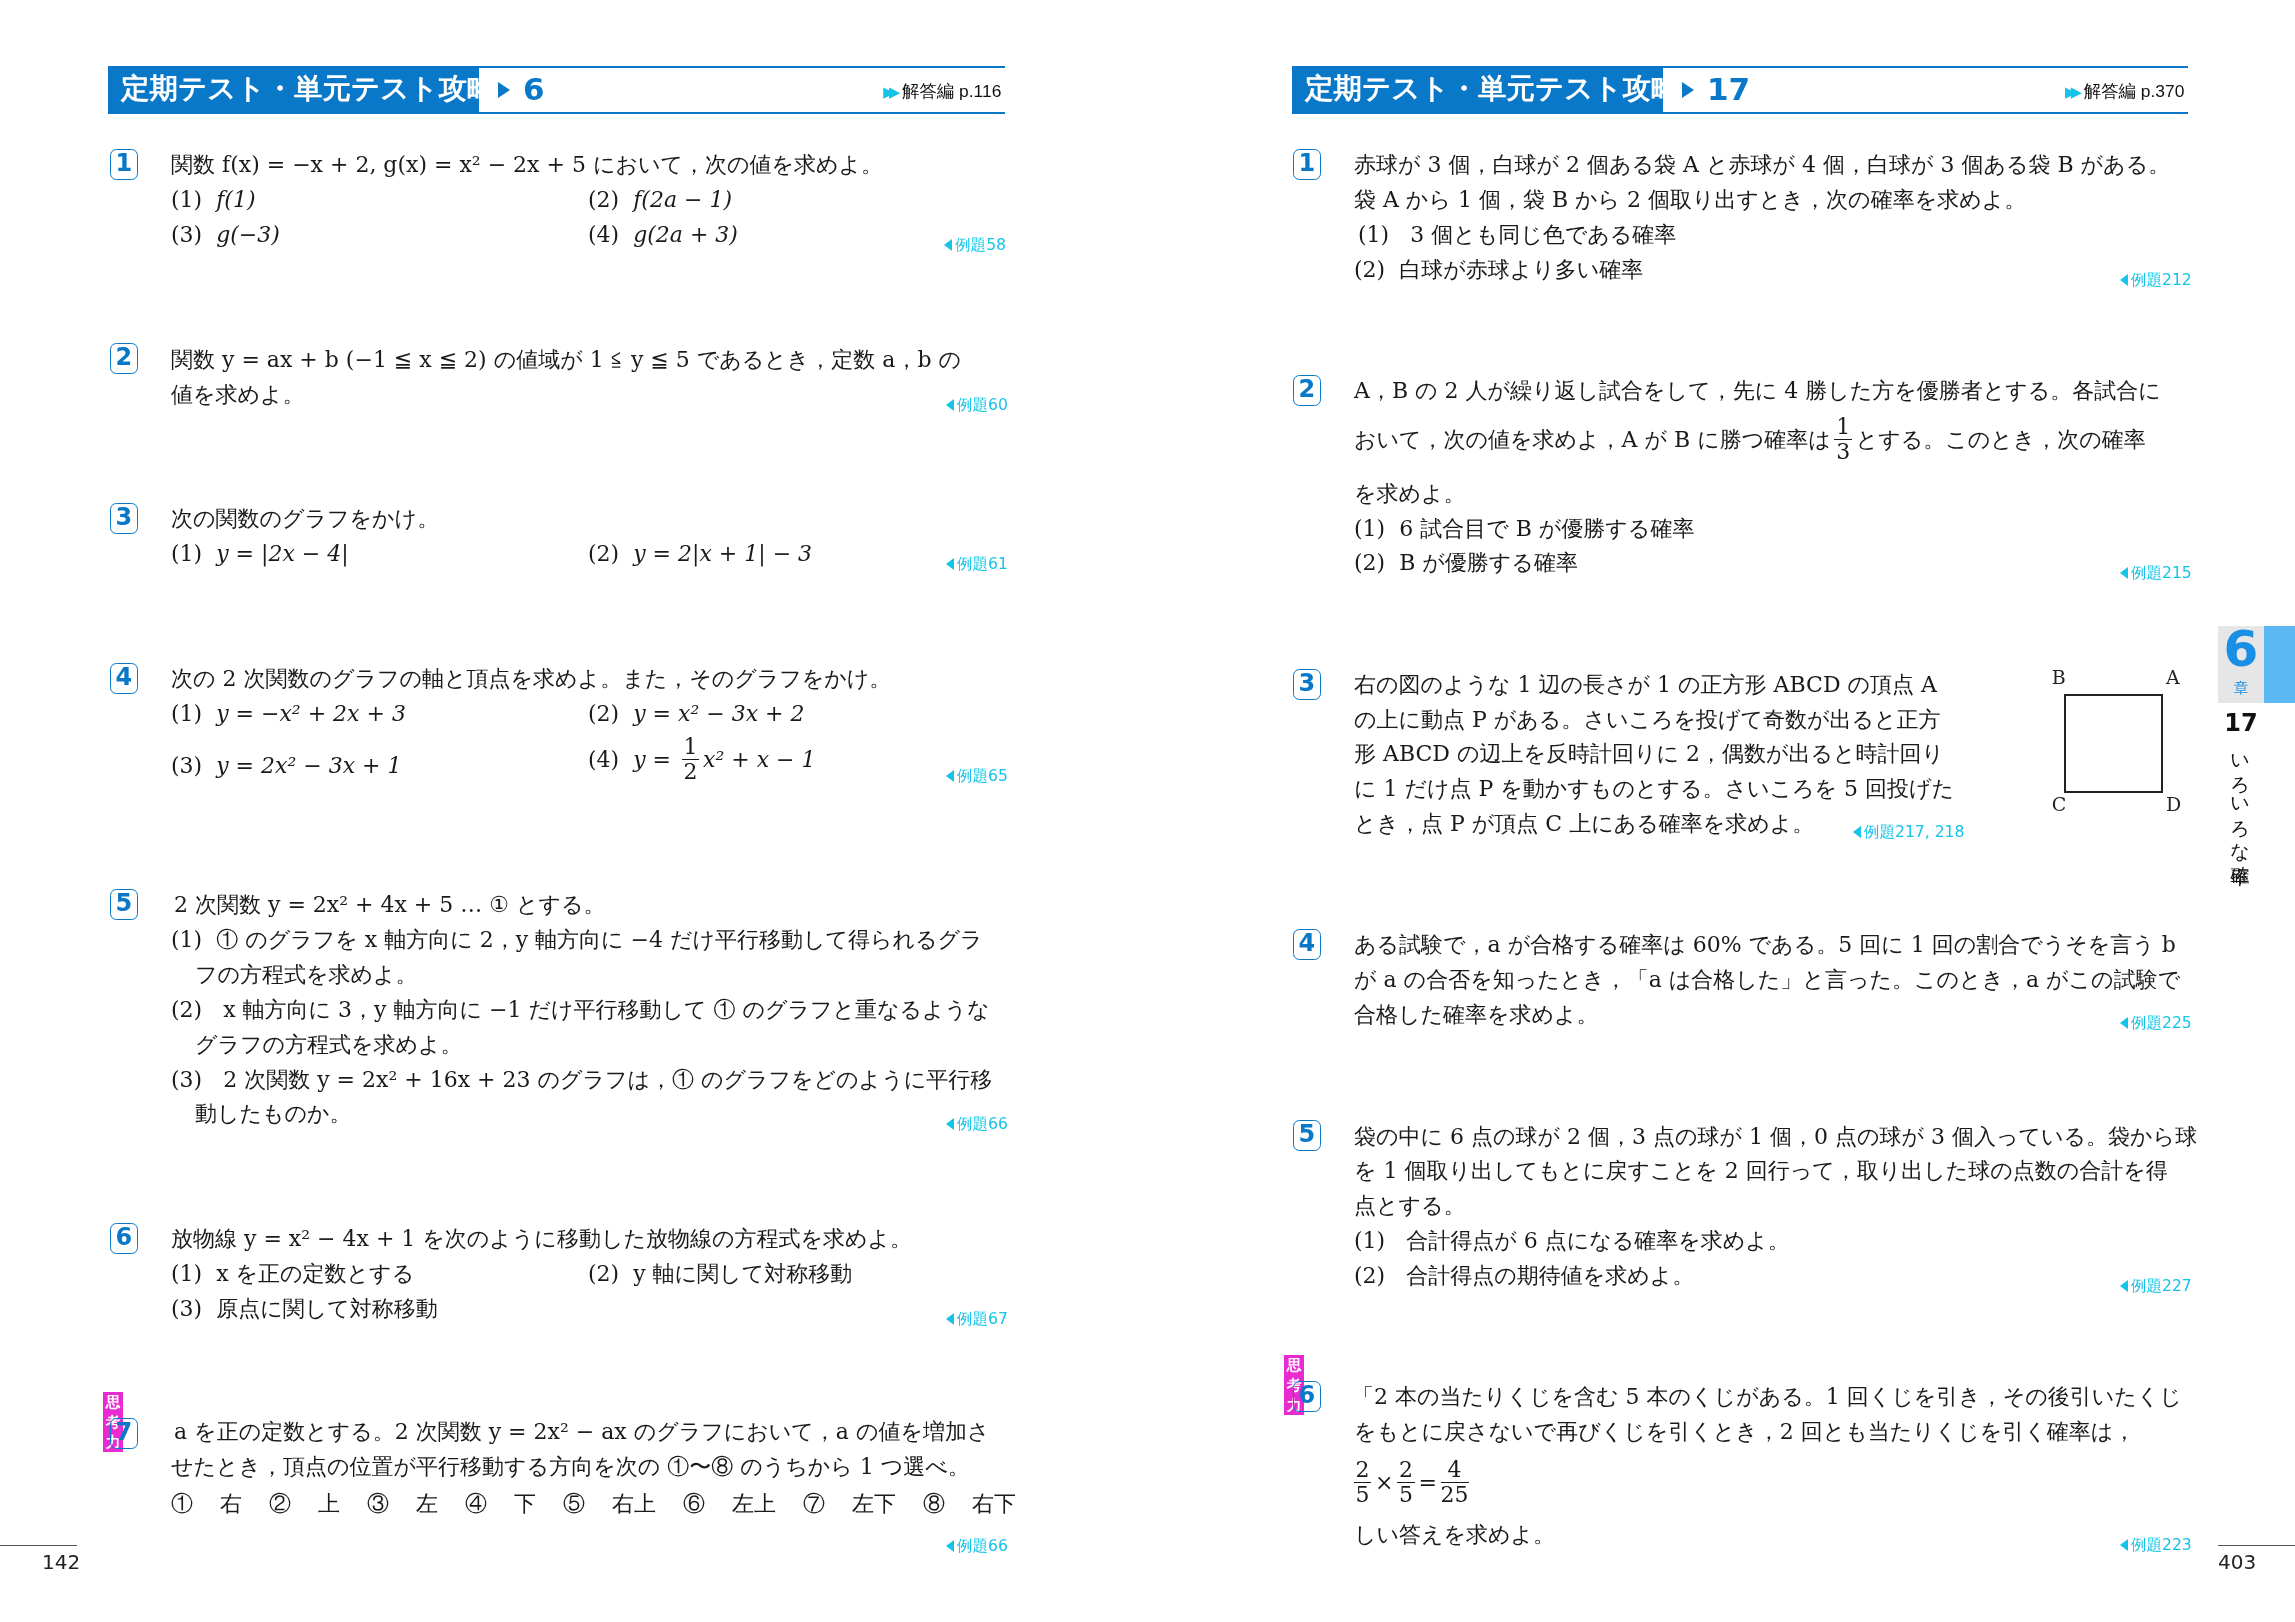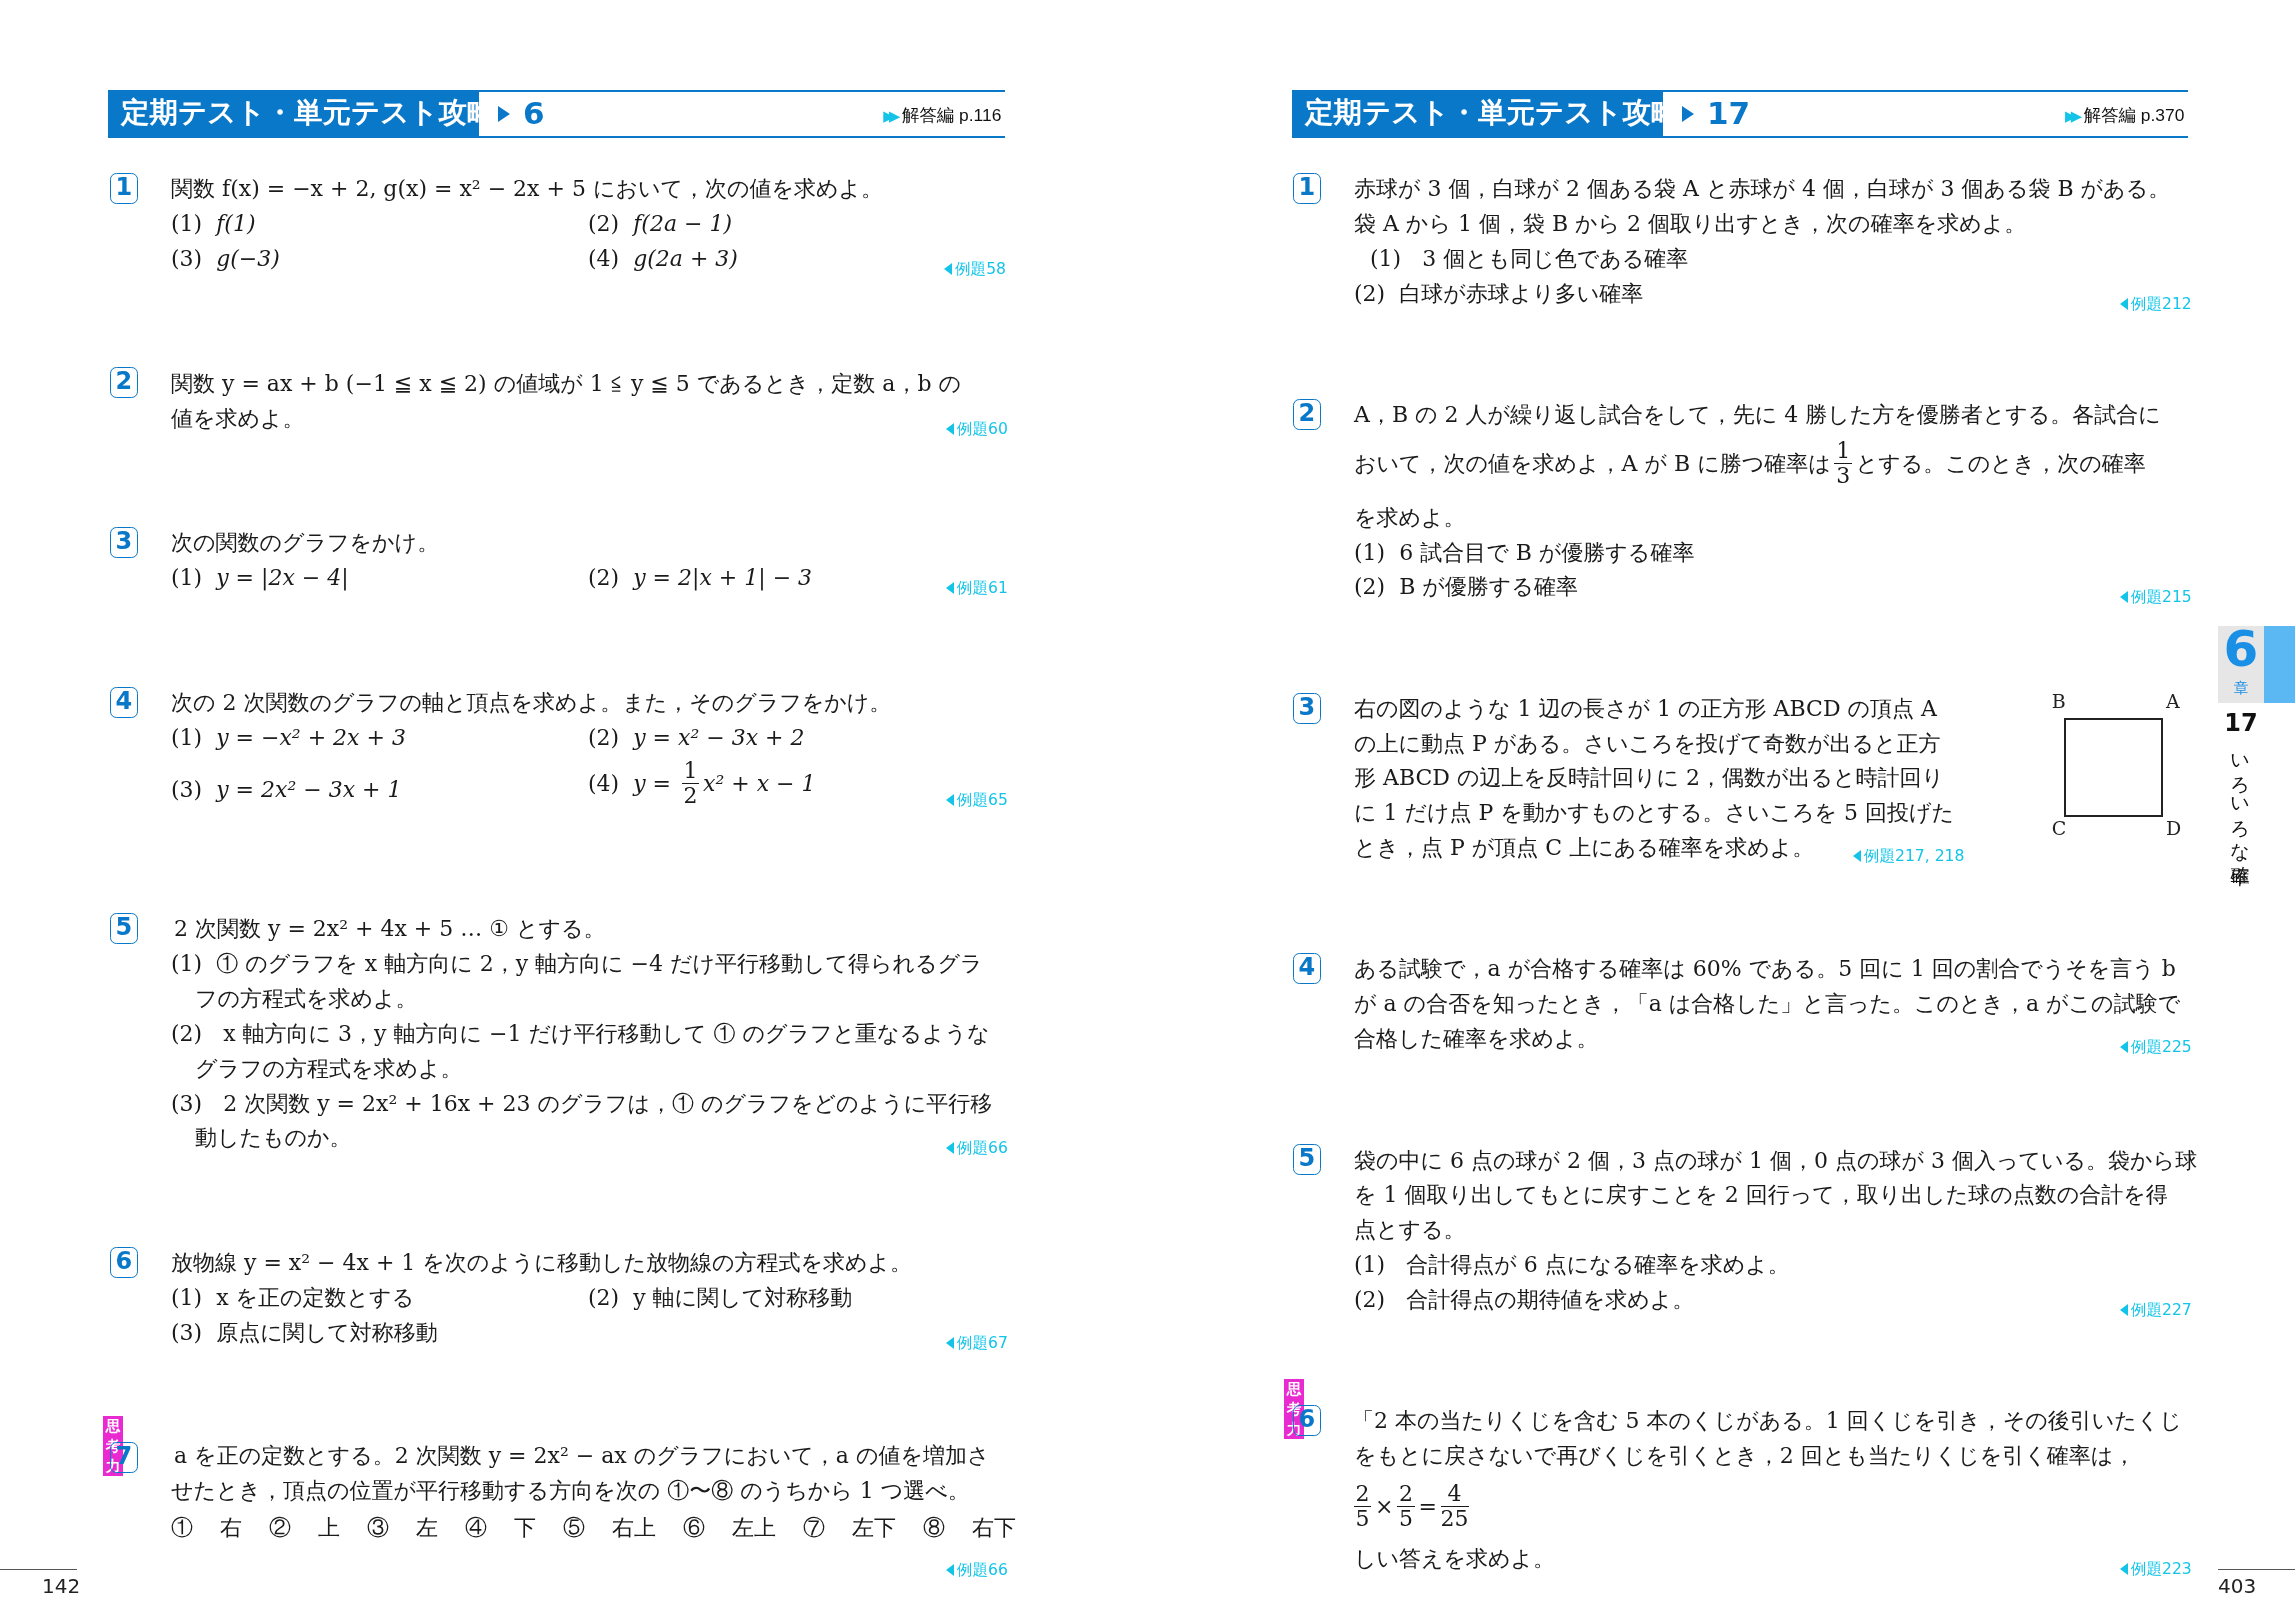--- a/index.html
+++ b/index.html
@@ -1,18 +1,18 @@
 <!DOCTYPE html>
 <html style="font-size:14.7px"><head>
 <meta charset="utf-8">
 <style>
   html,body{margin:0;padding:0;}
   body{width:2296px;height:1623px;background:#ffffff;position:relative;overflow:hidden;
        font-family:"DejaVu Serif","Liberation Serif",serif;color:#1a1a1a;}
-  .page{position:absolute;top:0;height:1406px;margin-top:24px;}
+  .page{position:absolute;top:0;height:1406px;}
   .left-page{left:0;width:1148px;}
   .right-page{left:1148px;width:1148px;}
 
   .header{position:absolute;height:48px;border-top:2.8px solid #0a78c8;border-bottom:2.8px solid #0a78c8;box-sizing:border-box;}
   .header .title-block{position:absolute;left:0;top:0;bottom:0;background:#0a78c8;color:#fff;
        font-family:"DejaVu Sans","Liberation Sans",sans-serif;font-weight:bold;font-size:28.5px;
        line-height:42px;padding-left:13px;white-space:nowrap;}
   .header .num{position:absolute;top:0;bottom:0;color:#0a78c8;font-family:"DejaVu Sans","Liberation Sans",sans-serif;
        font-weight:bold;font-size:31px;line-height:42px;white-space:nowrap;}
   .header .num .tri{display:inline-block;width:0;height:0;border-top:8.3px solid transparent;border-bottom:8.3px solid transparent;border-left:12px solid #0a78c8;margin-right:13px;vertical-align:1.8px;}
@@ -153,21 +153,21 @@
     </div>
     <div class="ans">
       <span class="dtri">▶▶</span><span>解答編 p.370</span>
     </div>
   </div>
 
   <div class="prob" style="left:0;top:0;">
     <div class="pnum" style="left:145px;top:149px;">1</div>
     <div class="ptext" style="left:206px;top:147px;">赤球が 3 個，白球が 2 個ある袋 A と赤球が 4 個，白球が 3 個ある袋 B がある。</div>
     <div class="ptext" style="left:206px;top:182px;">袋 A から 1 個，袋 B から 2 個取り出すとき，次の確率を求めよ。</div>
-    <div class="sub" style="left:222px;top:217px;"><span>(1)</span>&nbsp;&nbsp;&nbsp;<span>3 個とも同じ色である確率</span></div>
+    <div class="sub" style="left:210px;top:217px;"><span>(1)</span>&nbsp;&nbsp;&nbsp;<span>3 個とも同じ色である確率</span></div>
     <div class="sub" style="left:206px;top:252px;"><span>(2)</span>&nbsp;&nbsp;<span>白球が赤球より多い確率</span></div>
     <div class="ref" style="left:972px;top:263px;"><span class="ltri"></span><span>例題212</span></div>
   </div>
 
   <div class="prob" style="left:0;top:0;">
     <div class="pnum" style="left:145px;top:375px;">2</div>
     <div class="ptext" style="left:206px;top:373px;">A，B の 2 人が繰り返し試合をして，先に 4 勝した方を優勝者とする。各試合に</div>
     <div class="ptext" style="left:206px;top:415px;line-height:24px;">
       <span style="vertical-align:middle;">おいて，次の値を求めよ，A が B に勝つ確率は</span><span class="frac"><span class="n">1</span><span class="d">3</span></span><span style="vertical-align:middle;">とする。このとき，次の確率</span>
     </div>

